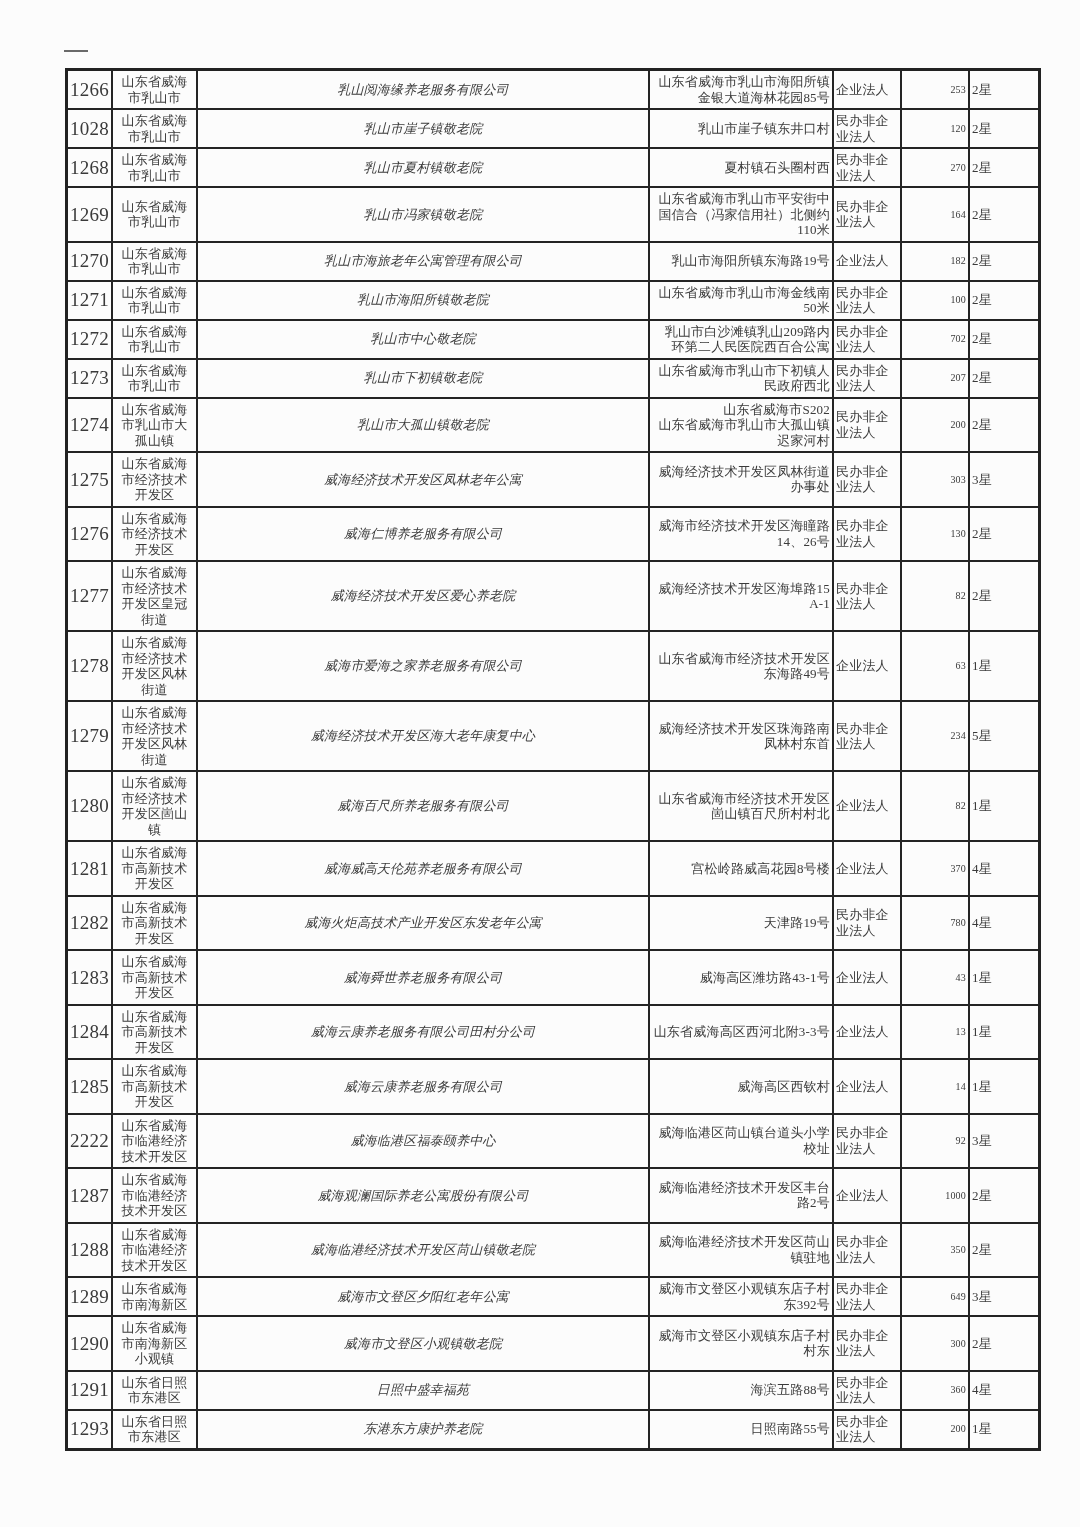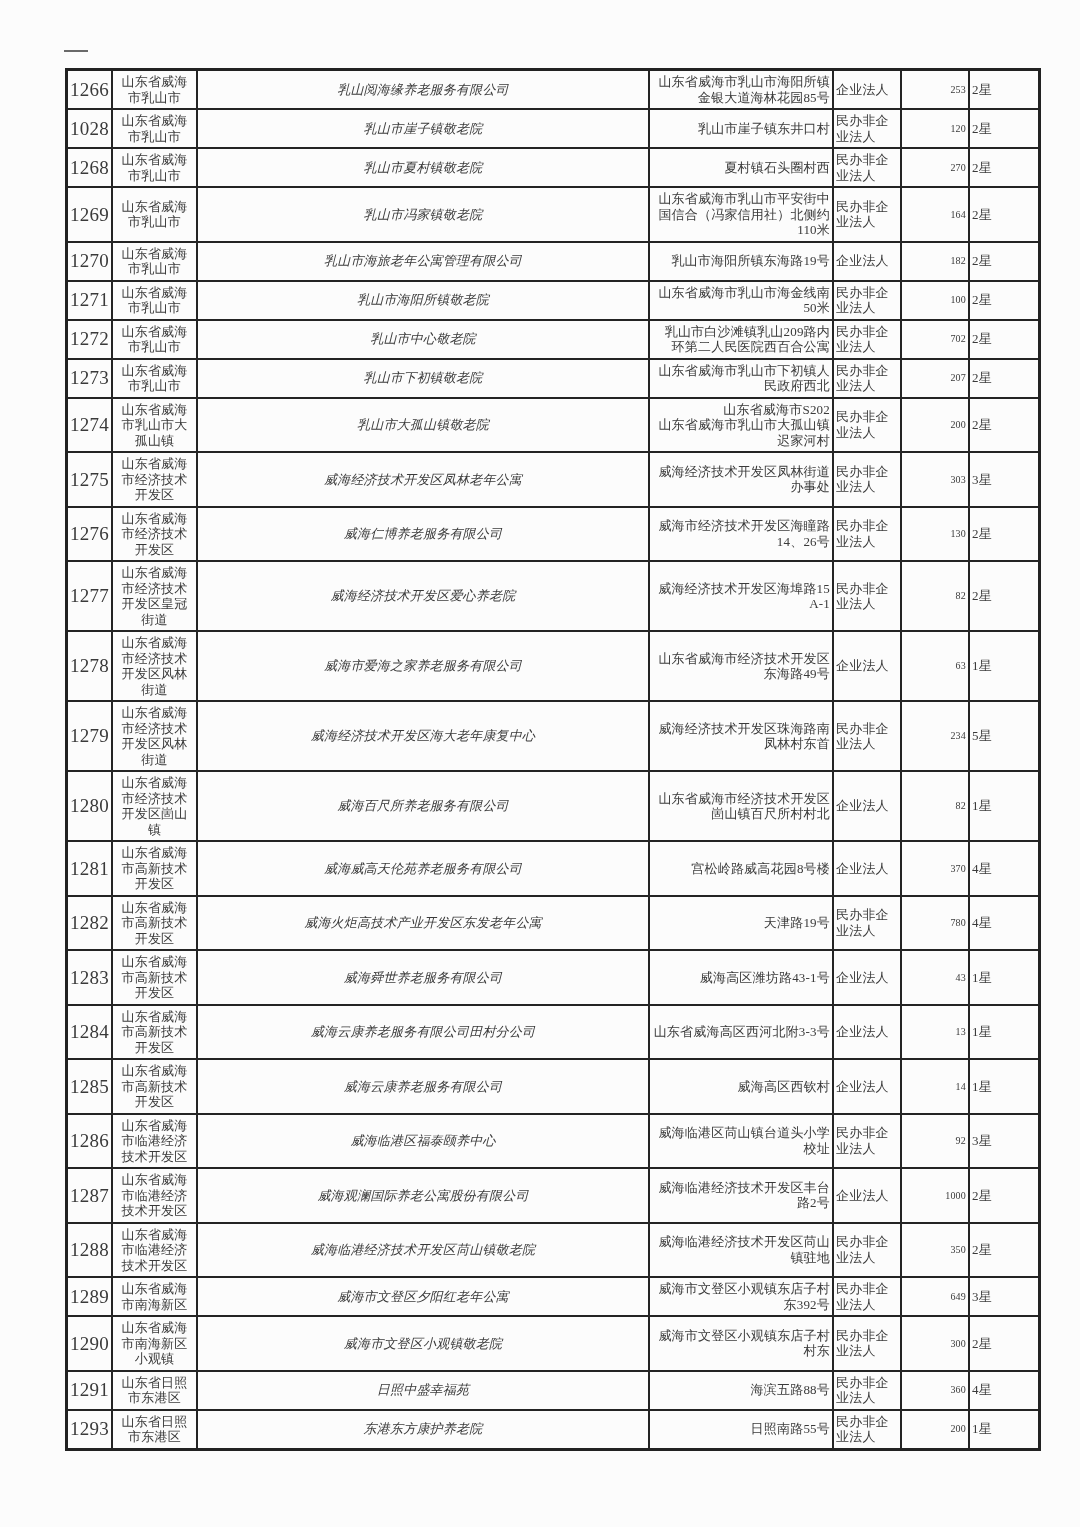--- a/index.html
+++ b/index.html
@@ -234,21 +234,21 @@
         <tr>
           <td class="col-no">1285</td>
           <td class="col-region">山东省威海市高新技术开发区</td>
           <td class="col-name">威海云康养老服务有限公司</td>
           <td class="col-address">威海高区西钦村</td>
           <td class="col-legal">企业法人</td>
           <td class="col-beds">14</td>
           <td class="col-star">1星</td>
         </tr>
         <tr>
-          <td class="col-no">1286</td>
+          <td class="col-no">2222</td>
           <td class="col-region">山东省威海市临港经济技术开发区</td>
           <td class="col-name">威海临港区福泰颐养中心</td>
           <td class="col-address">威海临港区苘山镇台道头小学校址</td>
           <td class="col-legal">民办非企业法人</td>
           <td class="col-beds">92</td>
           <td class="col-star">3星</td>
         </tr>
         <tr>
           <td class="col-no">1287</td>
           <td class="col-region">山东省威海市临港经济技术开发区</td>

